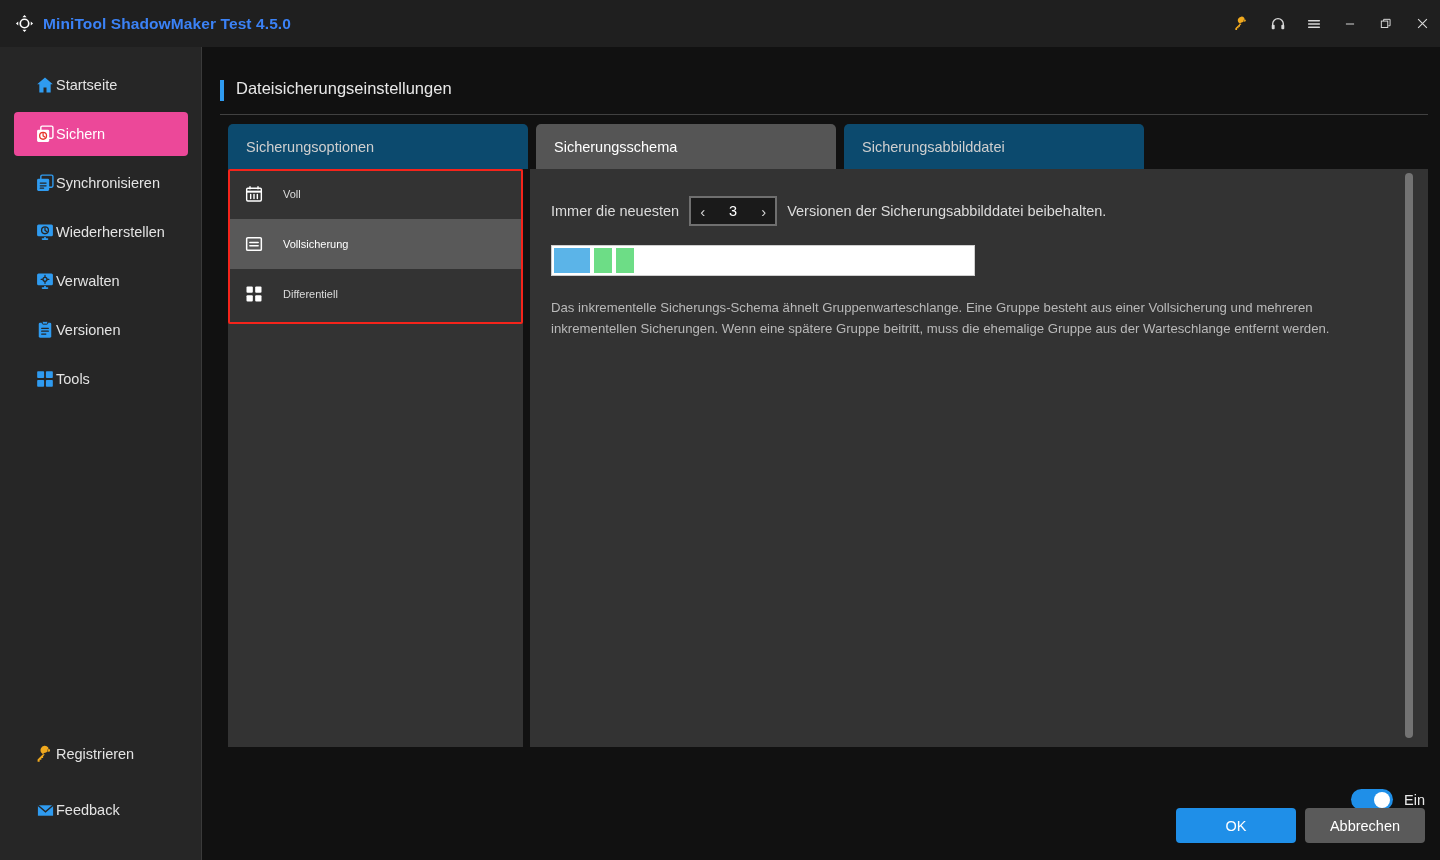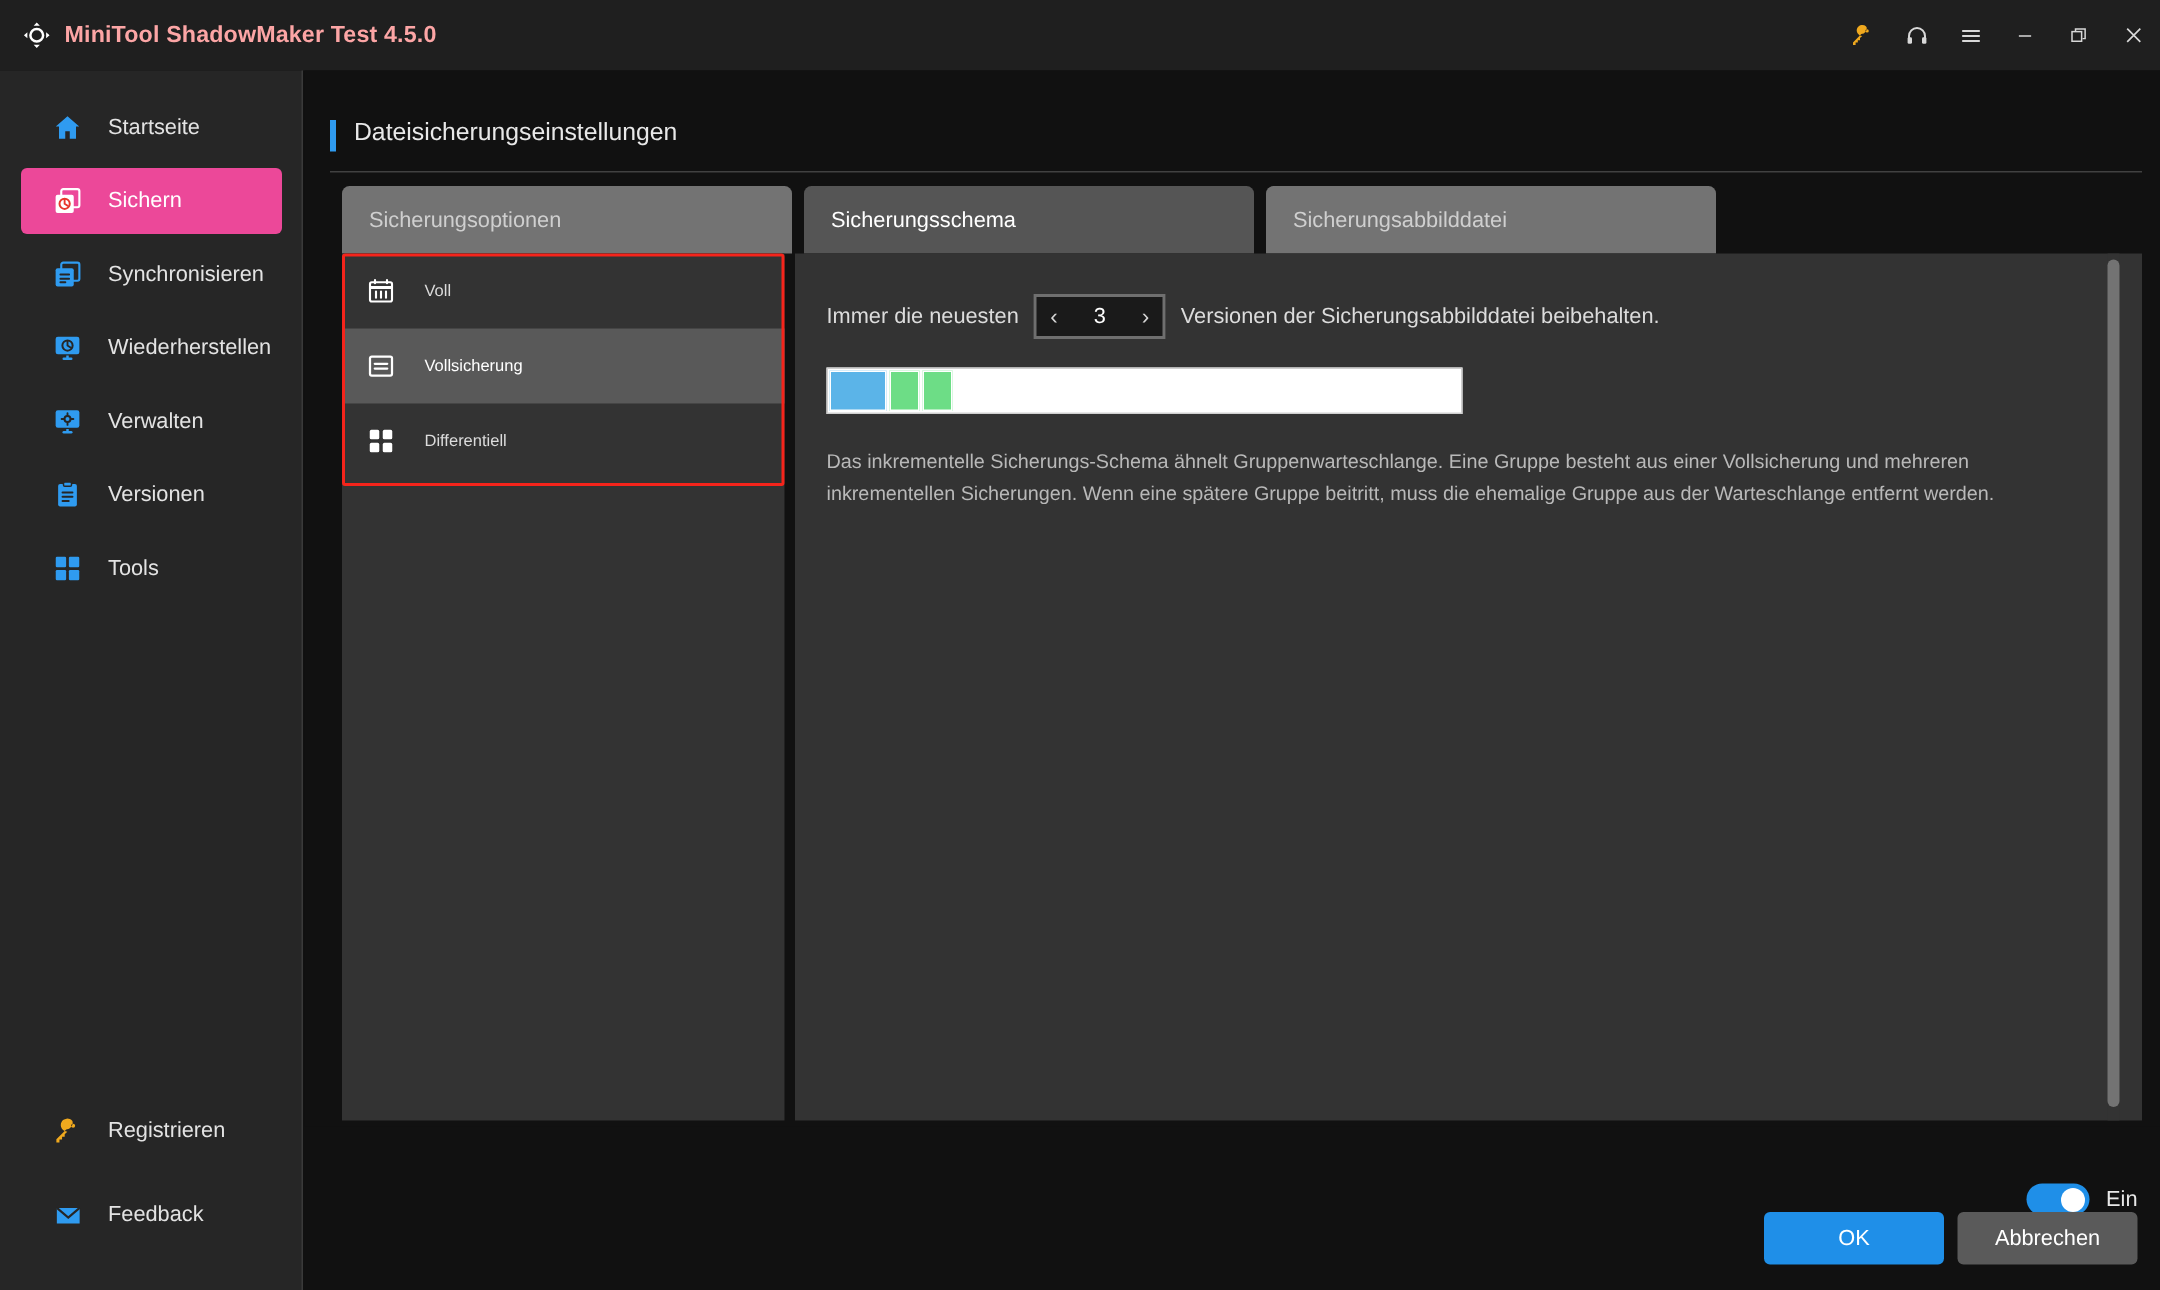--- a/index.html
+++ b/index.html
@@ -13,21 +13,21 @@
   }
 
   
   .titlebar{
     position:absolute; top:0; left:0; width:1440px; height:47px;
     background:#1f1f1f;
     display:flex; align-items:center;
   }
   .tb-logo{ margin-left:14px; width:20px; height:20px; display:flex; align-items:center; justify-content:center; }
   .tb-title{
-    margin-left:9px; color:#fca5a5; font-size:15.5px; font-weight:bold;
+    margin-left:9px; color:#3b82f6; font-size:15.5px; font-weight:bold;
     letter-spacing:.1px;
     text-align:right;
   }
   .tb-spacer{ flex:1; }
   .tb-btns{ display:flex; align-items:center; height:47px; }
   .tb-btn{
     width:36px; height:47px; display:flex; align-items:center; justify-content:center;
     color:#d8d8d8;
   }
   .tb-btn.key{ color:#f0a91e; }
@@ -40,21 +40,21 @@
     border-right:1px solid #3a3a3a;
   }
   .nav{ position:absolute; top:16px; left:0; width:202px; }
   .nav-item{
     position:relative; display:flex; align-items:center;
     height:44px; margin:0 14px 5px 14px; border-radius:4px;
     padding-left:20px;
   }
   .nav-item.active{ background:#ec4899; }
   .nav-ico{ width:22px; height:22px; display:flex; align-items:center; justify-content:center; flex:0 0 22px; }
-  .nav-label{ margin-left:16px; color:#e3e3e3; font-size:14.5px; white-space:nowrap; }
+  .nav-label{ margin-left:0; color:#e3e3e3; font-size:14.5px; white-space:nowrap; }
   .nav-item.active .nav-label{ color:#ffffff; }
 
   .nav-bottom{ position:absolute; bottom:16px; left:0; width:164px; }
   .nav-bottom .nav-item{ margin-bottom:12px; }
 
   
   .main{
     position:absolute; top:47px; left:203px; width:1237px; height:704px;
     background:#111111;
   }
@@ -67,21 +67,21 @@
   .accent-bar{ width:4px; height:21px; background:#2f9bf0; margin-top:1px; }
   .page-title{ margin-left:12px; color:#e8e8e8; font-size:16.5px; }
 
   
   .tabs{
     position:absolute; top:77px; left:25px; display:flex; gap:8px;
   }
   .tab{
     height:45px; display:flex; align-items:center;
     padding:0 18px; min-width:300px;
-    background:#737373; color:#cfcfcf; font-size:14.5px;
+    background:#0c4a6e; color:#cfcfcf; font-size:14.5px;
     border-radius:5px 5px 0 0;
   }
   .tab.active{ background:#555555; color:#ffffff; }
 
   
   .list-panel{
     position:absolute; top:122px; left:25px; width:295px; height:578px;
     background:#333333;
   }
   .list-panel-frame{

